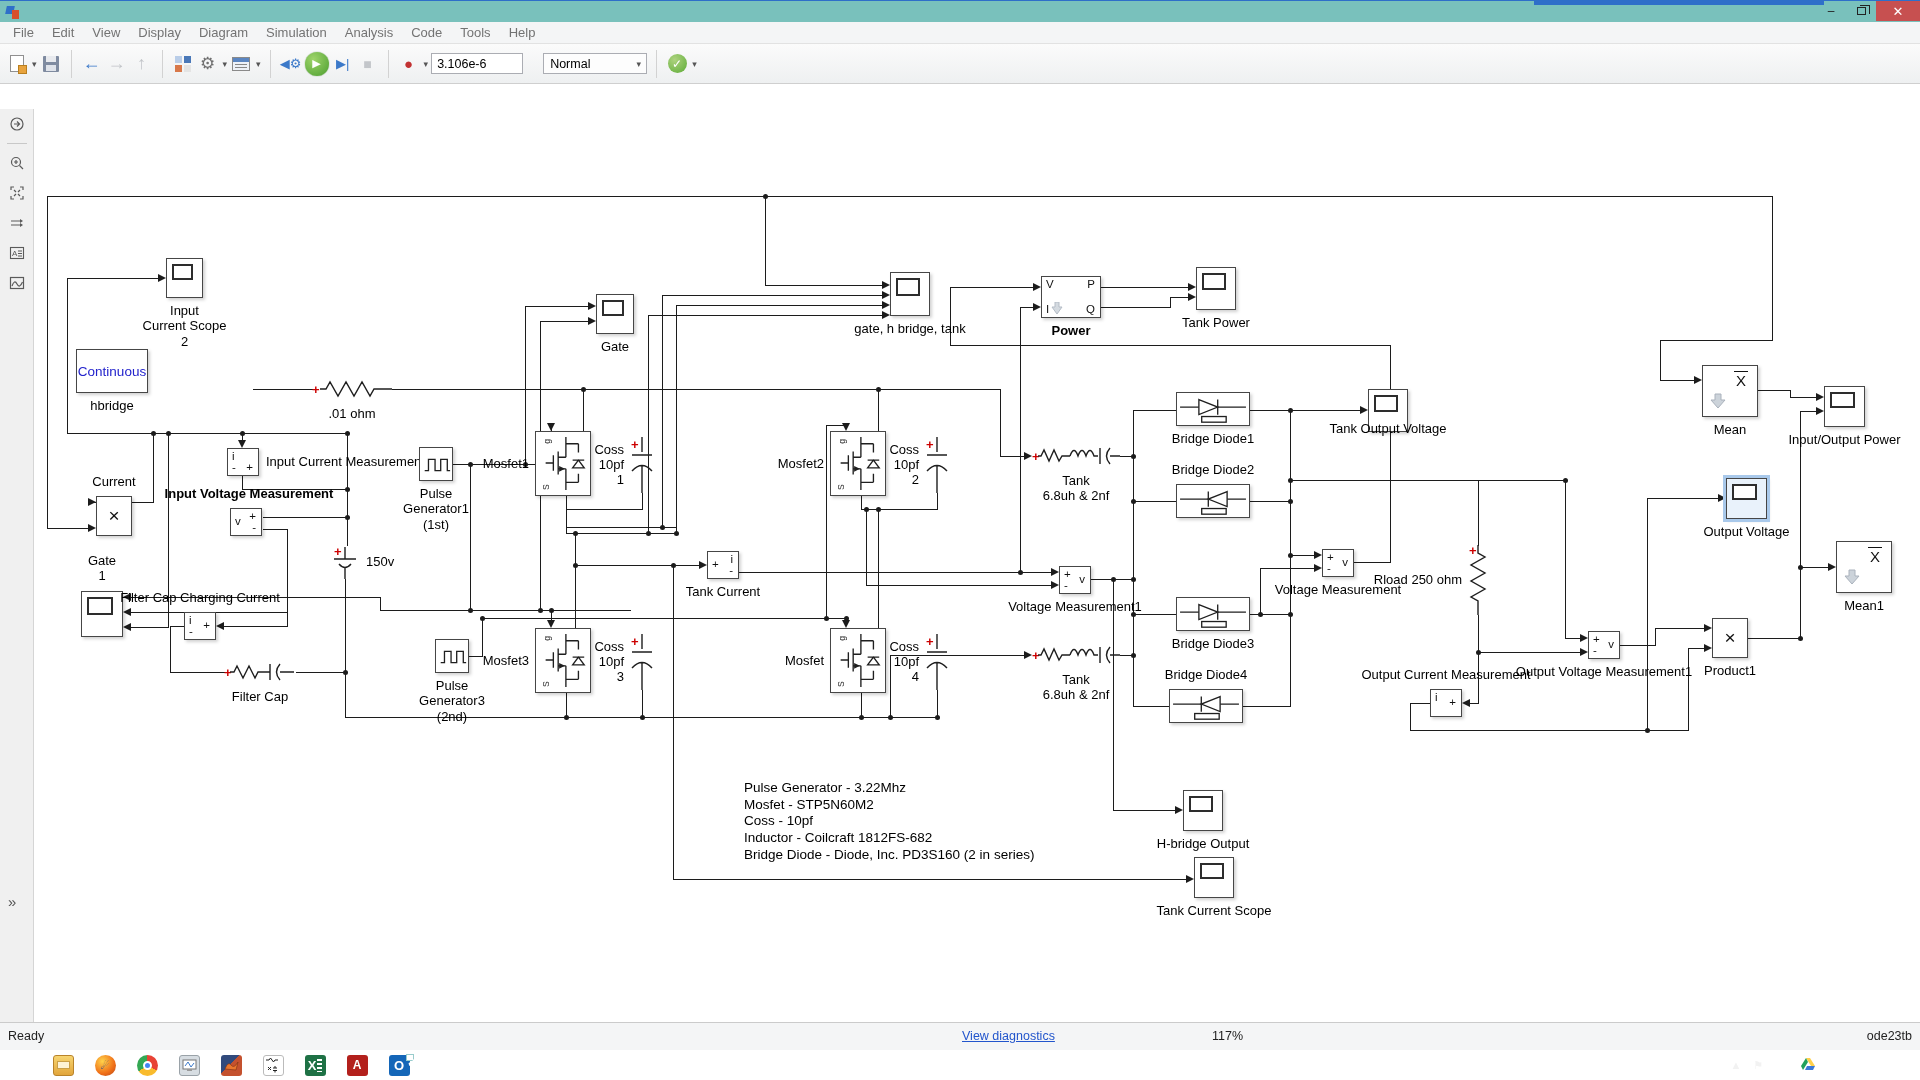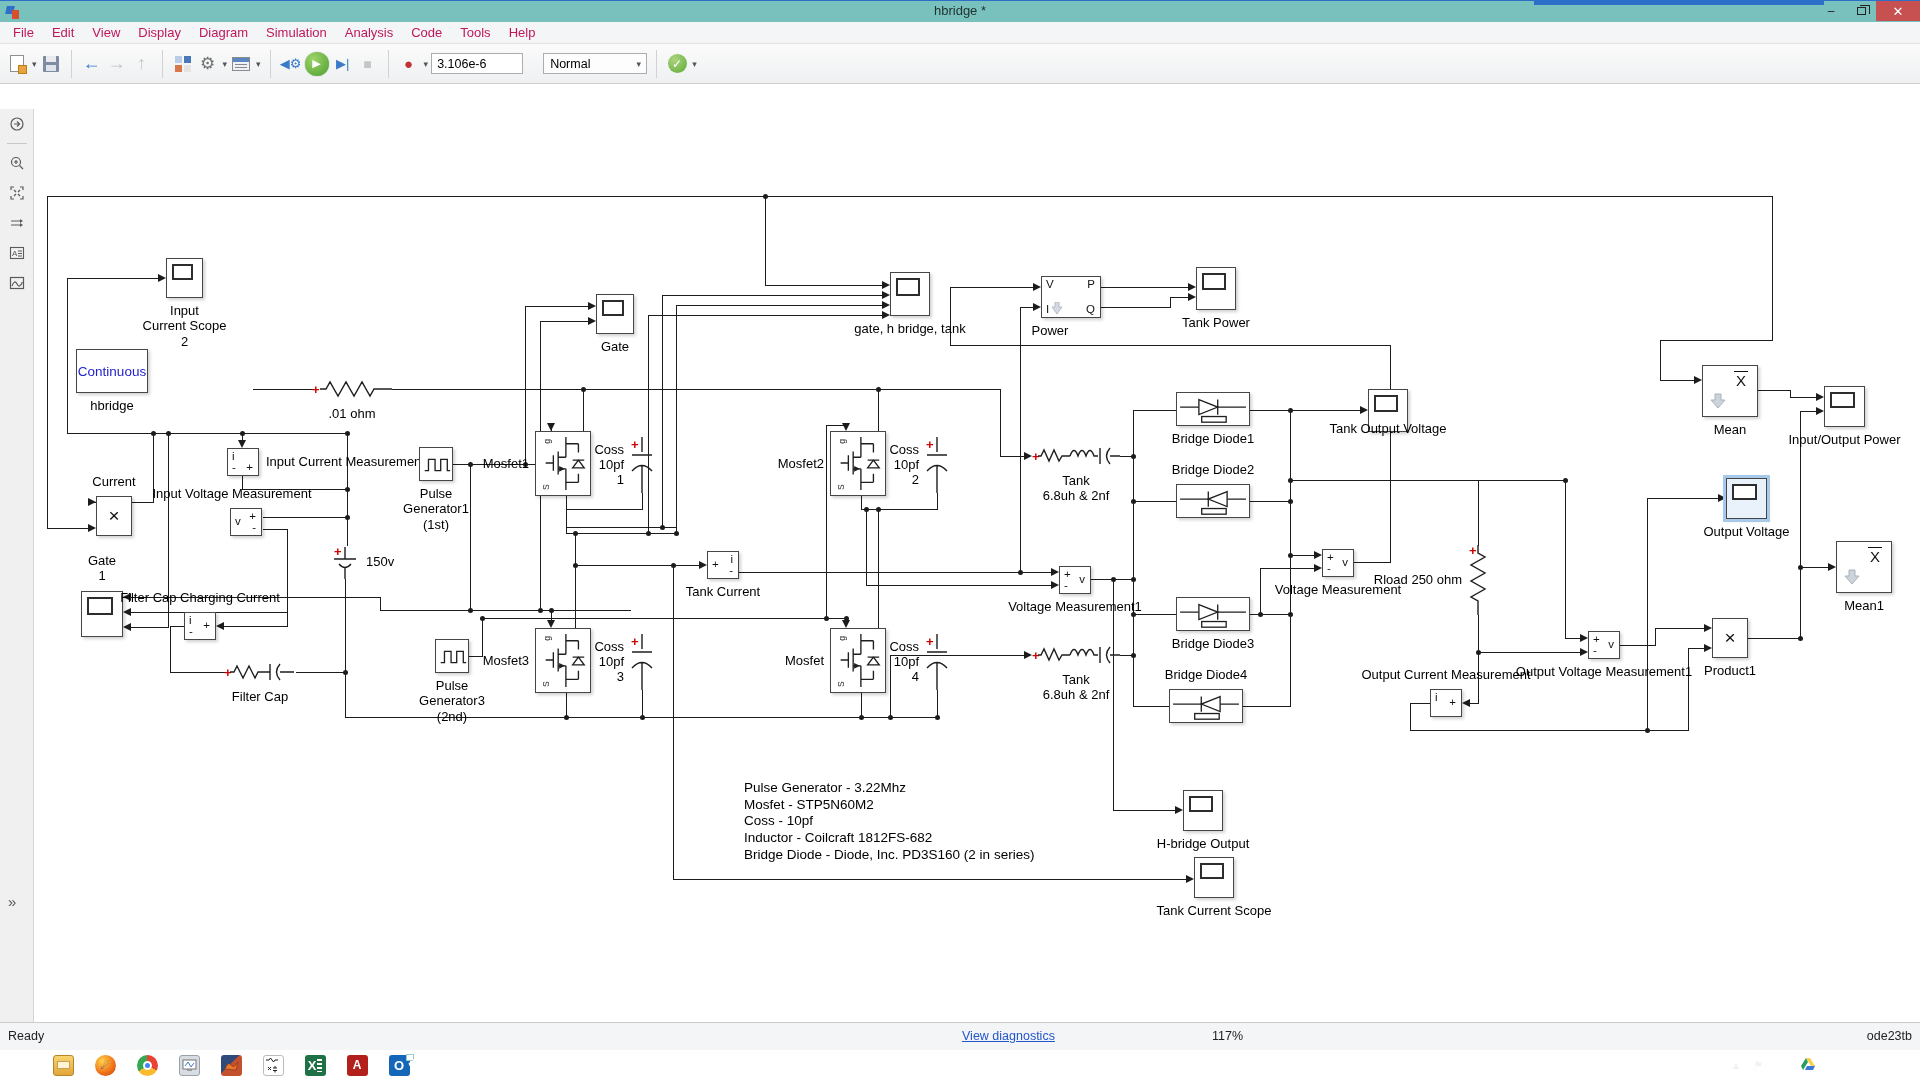--- a/index.html
+++ b/index.html
@@ -11,21 +11,21 @@
   #app-icon{position:absolute;left:6px;top:3px;width:16px;height:16px}
   #app-icon .sq1{position:absolute;left:0;top:2px;width:8px;height:8px;background:#2e6fc9;transform:skewX(-12deg)}
   #app-icon .sq2{position:absolute;left:6px;top:6px;width:7px;height:9px;background:#d94f2b}
   #win-title{position:absolute;left:0;right:0;top:2px;text-align:center;font-size:13px;color:#233}
   #win-buttons{position:absolute;right:0;top:0;height:20px;display:flex}
   .winbtn{width:30px;height:20px;display:flex;align-items:center;justify-content:center;font-size:12px;color:#222}
   .winbtn.close{width:44px;background:#c75050;color:#fff;font-size:13px}
   .restore-glyph{width:9px;height:8px;border:1px solid #222;position:relative;background:transparent}
   .restore-glyph:before{content:"";position:absolute;left:2px;top:-3px;width:9px;height:8px;border:1px solid #222;border-bottom:none;border-left:none}
   #menubar{position:absolute;left:0;top:22px;width:1920px;height:22px;background:#f4f5f6;border-bottom:1px solid #e2e2e2;display:flex;align-items:center;padding-left:4px}
-  .menu-item{padding:2px 9px;font-size:13px;color:#be185d}
+  .menu-item{padding:2px 9px;font-size:13px;color:#737373}
   #toolbar{position:absolute;left:0;top:44px;width:1920px;height:40px;background:linear-gradient(#fbfbfb,#eef0f1);border-bottom:1px solid #cfcfcf;display:flex;align-items:center;gap:3px;padding-left:6px}
   .tsep{width:1px;height:28px;background:#d2d2d2;margin:0 6px}
   .tbi{height:26px;min-width:22px;display:flex;align-items:center;justify-content:center;font-size:16px;color:#8a8f96}
   .caret{font-size:9px;color:#555;margin-left:1px}
   .newdoc{width:14px;height:17px;background:#fff;border:1px solid #909090;position:relative}
   .newdoc:after{content:"";position:absolute;right:-4px;bottom:-3px;width:7px;height:7px;background:#e8a33d;border:1px solid #b97f1f}
   .floppy{width:16px;height:16px;background:#7f8ba0;position:relative;border-radius:1px}
   .floppy:before{content:"";position:absolute;left:3px;top:0;width:10px;height:6px;background:#e8eaee}
   .floppy:after{content:"";position:absolute;left:3px;bottom:1px;width:10px;height:6px;background:#dfe3ea}
   .nav{font-size:18px;font-weight:bold;color:#c2c5c9}
@@ -96,21 +96,20 @@
 <body>
 
 <div id="stage">
 
   <div id="titlebar">
     <div class="accent"></div>
     <div id="app-icon">
         <span class="sq1"></span>
         <span class="sq2"></span>
       </div>
-    <div id="win-title">hbridge *</div>
     <div id="win-buttons">
       <div class="winbtn">–</div>
       <div class="winbtn">
           <span class="restore-glyph"></span>
         </div>
       <div class="winbtn close">✕</div>
     </div>
   </div>
 
   <div id="menubar">
@@ -472,21 +471,21 @@
       <div class="lbl la-r" style="left: 232px; width: 230px; top: 345px;">Input Current Measurement</div>
       <div class="blk " style="left: 62px; top: 387px; width: 36px; height: 40px;">
         <div class="x-glyph">×</div>
       </div>
       <div class="lbl" style="left: -30px; width: 220px; top: 364.5px;">Current</div>
       <div class="blk " style="left: 196px; top: 399px; width: 32px; height: 28px;">
         <span class="g ml">v</span>
         <span class="g tr">+</span>
         <span class="g br">-</span>
       </div>
-      <div class="lbl" style="left: 88px; width: 220px; top: 376.5px;">Input Voltage Measurement</div>
+      <div class="lbl" style="left: 105px; width: 220px; top: 376.5px; font-weight: bold;">Input Voltage Measurement</div>
       <div class="blk bare " style="left: 297px; top: 436px; width: 28px; height: 34px;"><svg width="100%" height="100%" viewBox="0 0 28 34">
           <text font-size="13" fill="#cc0000" font-weight="bold" x="3" y="11">+</text>
           <path d="M14,2 v12 M3,14 h22 M8,19 Q14,26 20,19 M14,22 v12" stroke="#1f1f1f" stroke-width="1.4" fill="none"></path>
         </svg></div>
       <div class="lbl la-r" style="left: 332px; width: 230px; top: 445px;">150v</div>
       <div class="blk " style="left: 47px; top: 482px; width: 42px; height: 46px;">
         <div class="scr"></div>
       </div>
       <div class="lbl" style="left: -42px; width: 220px; top: 444px;">Gate
 1</div>
@@ -583,21 +582,21 @@
       <div class="lbl" style="left: 766px; width: 220px; top: 212px;">gate, h bridge, tank</div>
       <div class="blk " style="left: 1007px; top: 167px; width: 60px; height: 42px;">
         <span class="g tl">V</span>
         <span class="g tr">P</span>
         <span class="g bl">I</span>
         <span class="g br">Q</span>
         <svg style="position:absolute;left:9px;bottom:2px" width="12" height="13" viewBox="0 0 12 13">
           <path d="M4,0 h4 v5 h3 l-5,7 -5,-7 h3 z" fill="#d4dae0" stroke="#b4bcc6"></path>
         </svg>
       </div>
-      <div class="lbl" style="left: 906px; width: 220px; top: 214px;">Power</div>
+      <div class="lbl" style="left: 927px; width: 220px; top: 214px; font-weight: bold;">Power</div>
       <div class="blk " style="left: 1162px; top: 158px; width: 40px; height: 43px;">
         <div class="scr"></div>
       </div>
       <div class="lbl" style="left: 1072px; width: 220px; top: 206px;">Tank Power</div>
       <div class="blk " style="left: 673px; top: 442px; width: 32px; height: 28px;">
         <span class="g ml">+</span>
         <span class="g tr">i</span>
         <span class="g br">-</span>
       </div>
       <div class="lbl" style="left: 579px; width: 220px; top: 475px;">Tank Current</div>

